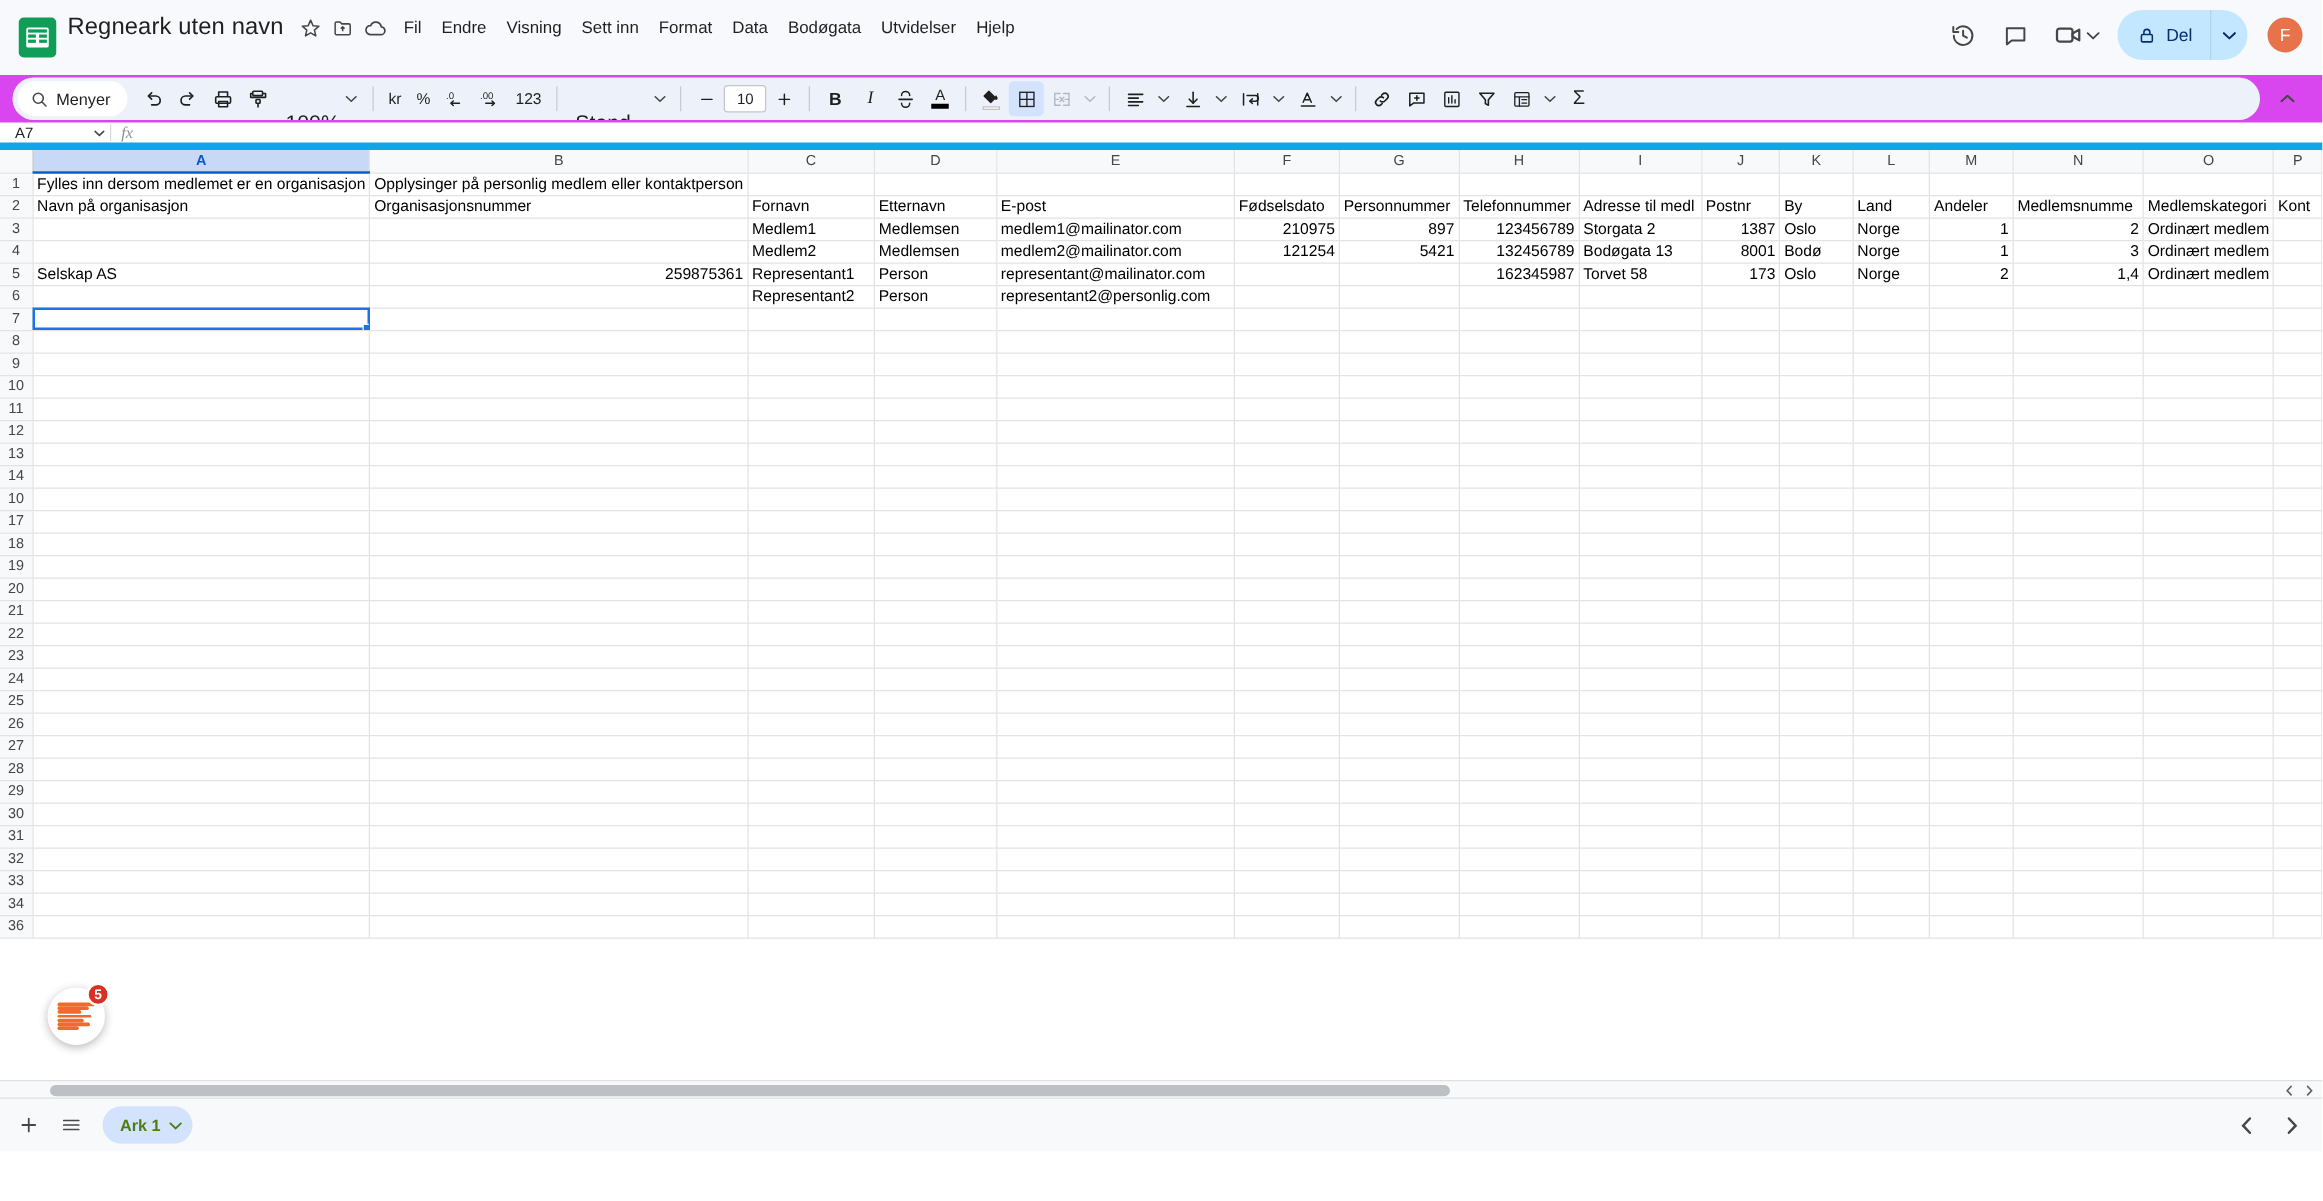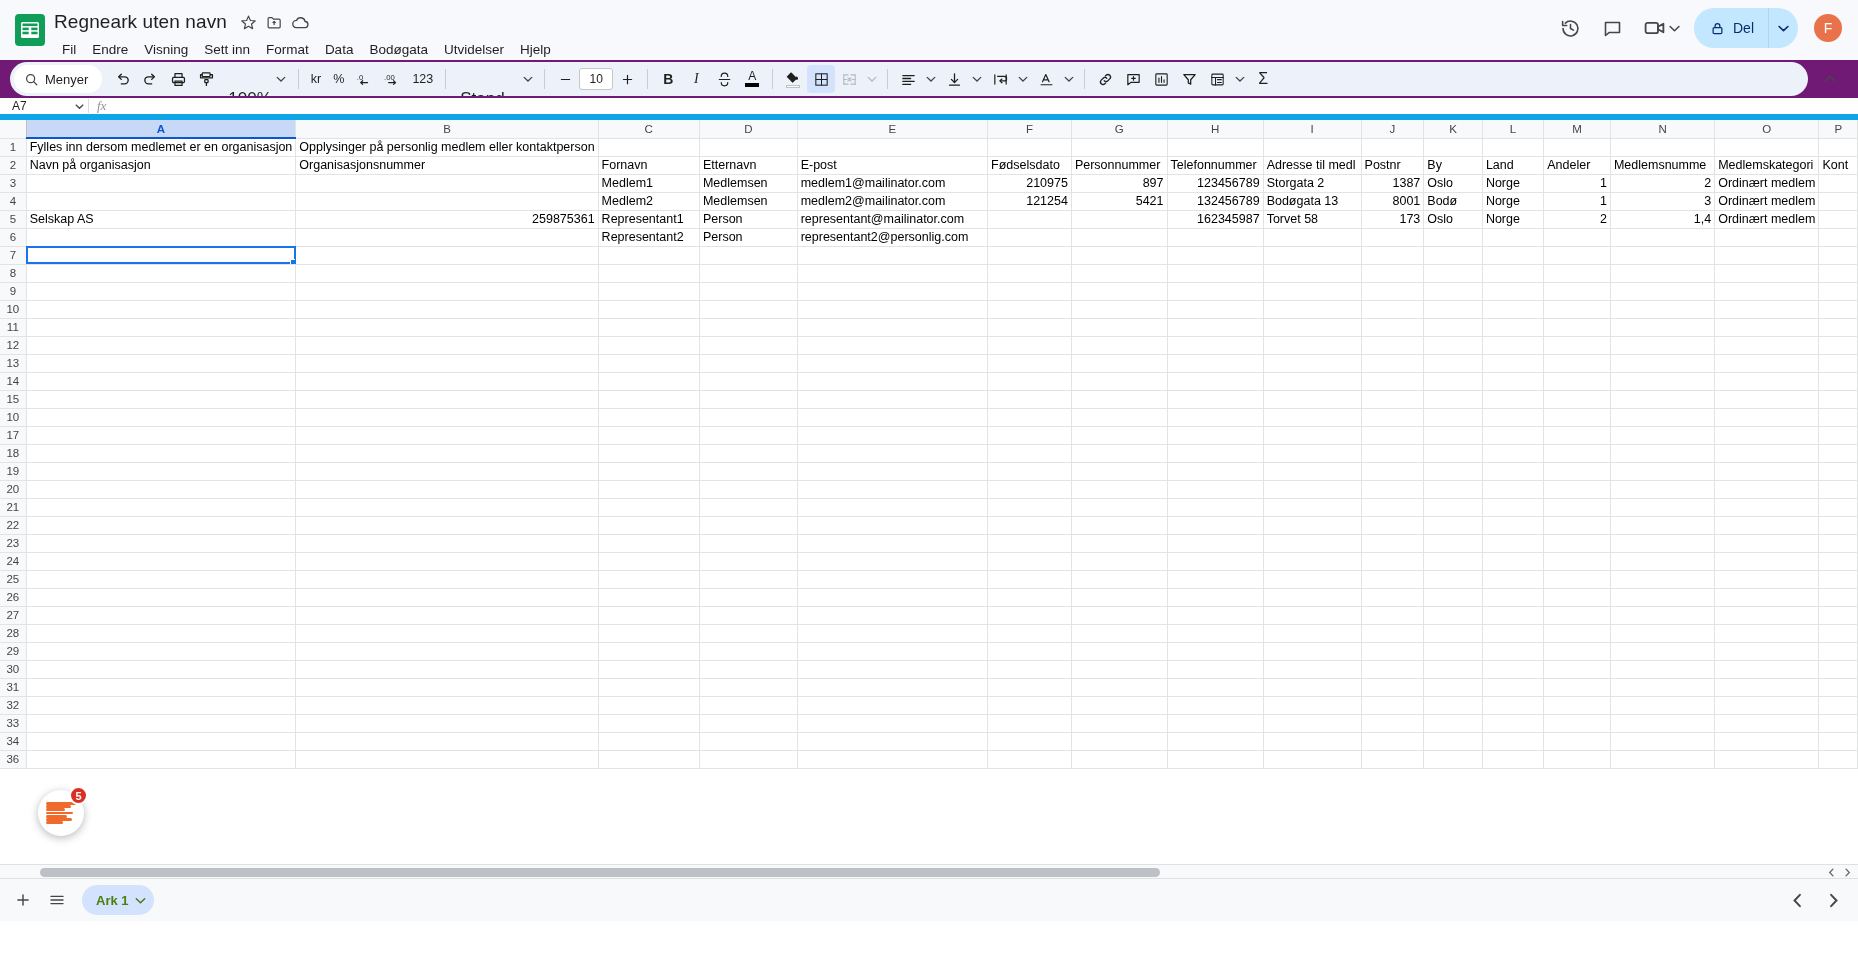--- a/index.html
+++ b/index.html
@@ -21,21 +21,21 @@
     position: relative;
   }
   .app-logo {
     width: 36px; height: 36px;
     margin-top: 6px; margin-right: 6px;
     flex: 0 0 auto;
     display: flex; align-items: center; justify-content: center;
   }
   .app-logo svg { display:block; }
 
-  .title-block { display: flex; flex-direction: column; padding-top: 2px; }
+  .title-block { display: flex; padding-top: 2px; }
   .title-row { display: flex; align-items: center; height: 28px; }
   .doc-title {
     font-size: 19px;
     color: #1f1f1f;
     letter-spacing: 0.1px;
     padding-right: 10px;
     line-height: 26px;
     white-space: nowrap;
   }
   .title-icon {
@@ -101,21 +101,21 @@
     color: #fff;
     font-size: 14px;
     display: flex; align-items: center; justify-content: center;
     margin-left: 12px;
     border: 2px solid #f7f9fc;
   }
 
   
   .toolbar-wrap {
     height: 38px;
-    background: #701a75;
+    background: #d946ef;
     display: flex;
     align-items: center;
     padding: 0 14px 0 10px;
     position: relative;
   }
   .toolbar {
     height: 34px;
     background: #edf2fa;
     border-radius: 18px;
     display: flex;
@@ -1015,39 +1015,20 @@
           <td></td>
           <td></td>
           <td></td>
           <td></td>
           <td></td>
           <td></td>
           <td></td>
           <td></td>
         </tr>
         <tr>
-          <td class="rowhdr">15</td>
-          <td></td>
-          <td></td>
-          <td></td>
-          <td></td>
-          <td></td>
-          <td></td>
-          <td></td>
-          <td></td>
-          <td></td>
-          <td></td>
-          <td></td>
-          <td></td>
-          <td></td>
-          <td></td>
-          <td></td>
-          <td></td>
-        </tr>
-        <tr>
           <td class="rowhdr">10</td>
           <td></td>
           <td></td>
           <td></td>
           <td></td>
           <td></td>
           <td></td>
           <td></td>
           <td></td>
           <td></td>

